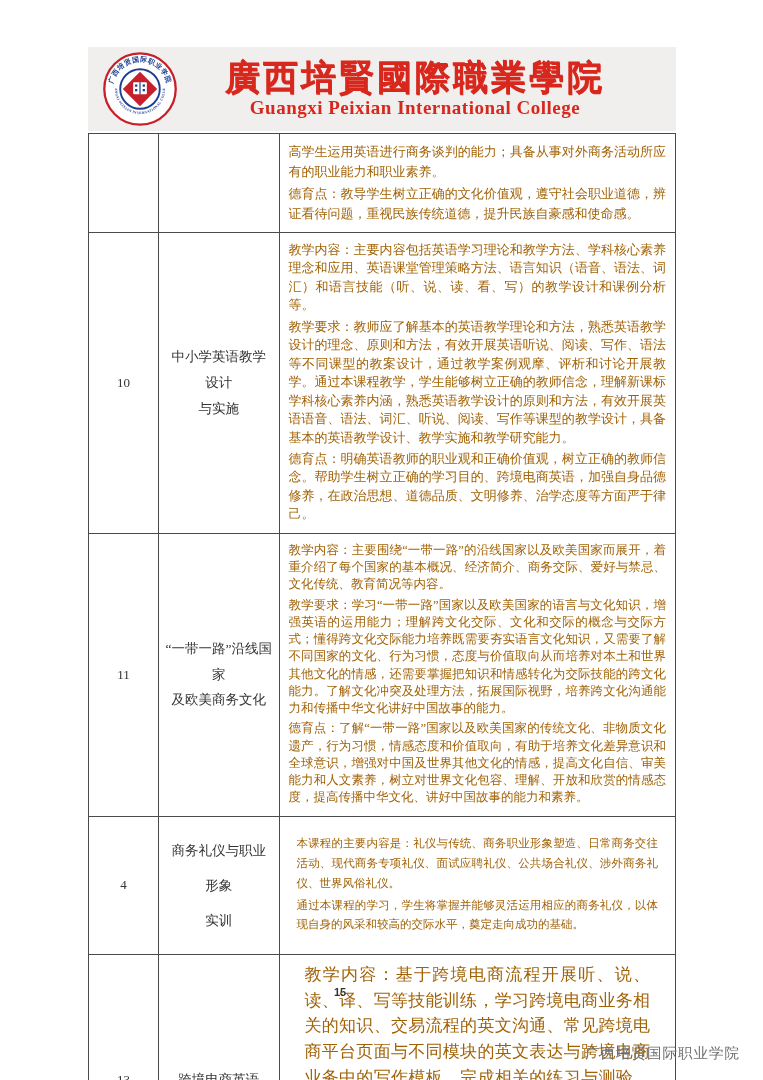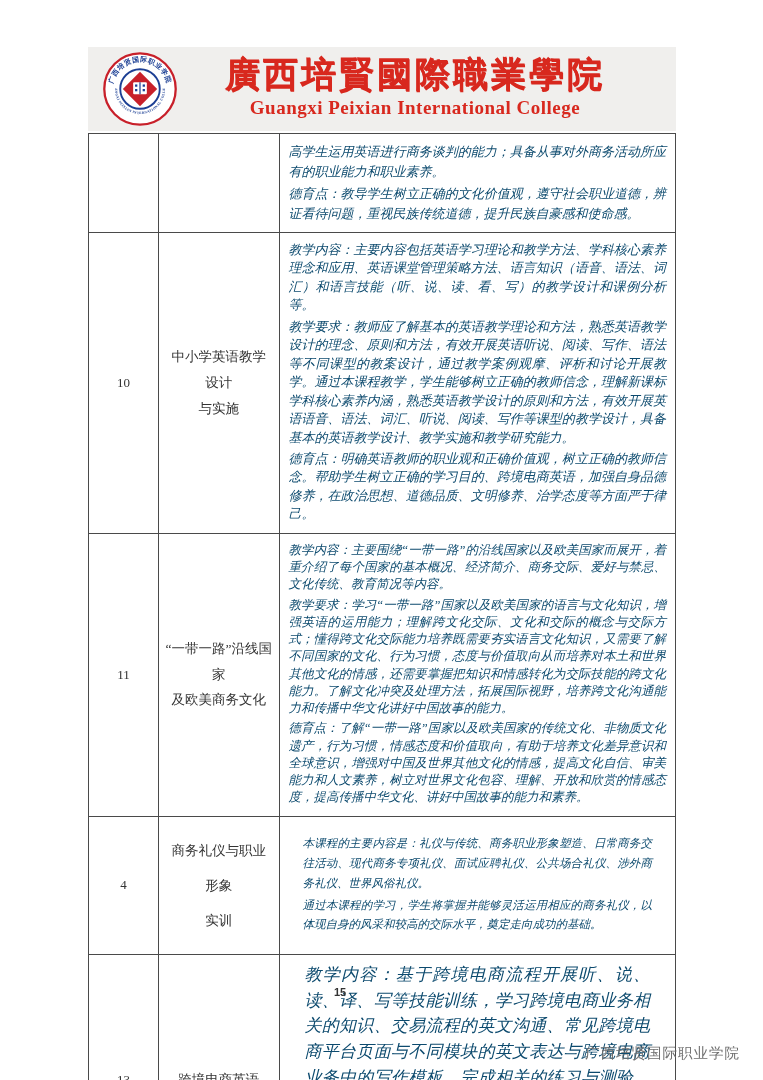--- a/index.html
+++ b/index.html
@@ -6,44 +6,44 @@
   html,body { width:763px; height:1080px; background:#ffffff; overflow:hidden;
     font-family:"Liberation Serif","DejaVu Serif",serif; color:#222; }
   .page { position:relative; width:763px; height:1080px; background:#fff; }
 
   
   .header-band { position:absolute; left:88px; top:47px; width:588px; height:84px;
     background:#f0efed; display:flex; align-items:center; padding:4px 10px; }
   .logo-wrap { width:76px; height:76px; flex:0 0 76px; margin-left:4px; }
   .titles { flex:1; text-align:center; padding-right:14px; }
   .title-zh { font-size:35px; font-weight:bold; color:#d8281e; letter-spacing:3px;
-    line-height:1.05; font-family:Liberation Mono, monospace;
+    line-height:1.05; font-family:Liberation Sans, sans-serif;
     text-shadow:0.5px 0.5px 0 #d8281e; }
   .title-en { font-size:19px; font-weight:bold; color:#d8281e; letter-spacing:0.5px;
     font-family:"Liberation Serif","DejaVu Serif",serif; margin-top:2px; }
 
   
   table.course-table { position:absolute; left:88px; top:133px; width:588px;
     border-collapse:collapse; table-layout:fixed; }
   .course-table td { border:1px solid #4a4a4a; vertical-align:middle; }
   .col-no   { width:68px;  text-align:center; font-size:13px; color:#333; }
   .col-name { width:117px; text-align:center; font-size:13.5px; color:#333;
     line-height:1.9; white-space:pre-line; padding:16px 6px; }
   .col-desc { width:385px; vertical-align:top; padding:5px 9px 6px 9px;
-    text-align:justify; color:#0c4a6e;font-style:italic; }
+    text-align:justify; color:#a16207; }
   .col-desc p { font-size:13px; line-height:1.5; margin:3px 0; text-justify:inter-ideograph; }
 
   
   tr.r0 td { height:82px; }
   tr.r1 td { height:290px; }
   tr.r1 .col-desc p { line-height:1.42; }
   tr.r2 td { height:266px; }
   tr.r2 .col-desc p { font-size:12.5px; line-height:1.38; }
   tr.r3 td { height:107px; }
-  tr.r3 .col-desc p { font-size:11.5px; line-height:1.72; margin:2px 14px; }
+  tr.r3 .col-desc p { font-size:11.5px; line-height:1.72; margin:2px 8px; }
   tr.r3 .col-name { line-height:2.6; }
   tr.r4 td { height:97px; }
   tr.r4 .col-desc p { font-size:17px; line-height:1.52; margin:2px 16px; }
 
   
   .page-number { position:absolute; left:0; top:986px; width:680px; text-align:center;
     font-size:11px; font-weight:bold; color:#333;
     font-family:"Liberation Sans","DejaVu Sans",sans-serif; }
   .footer-org { position:absolute; right:23px; top:1044px; font-size:14.5px;
     color:#6e6e6e; letter-spacing:1px; }

